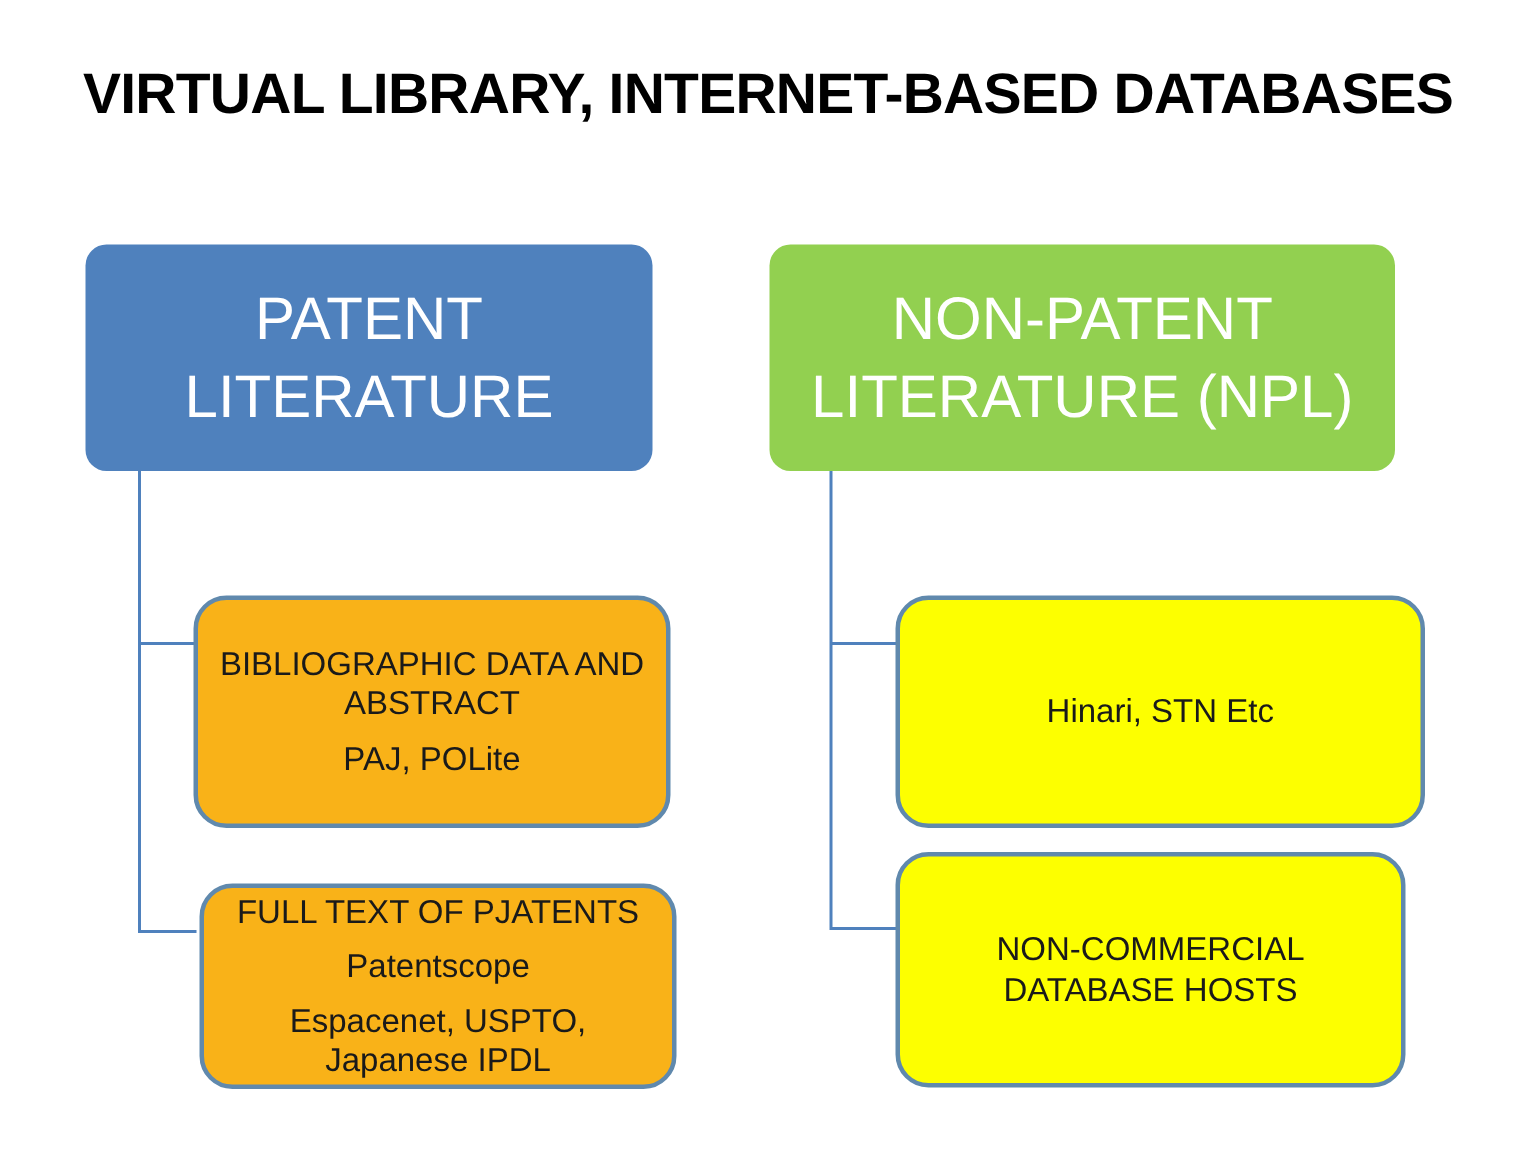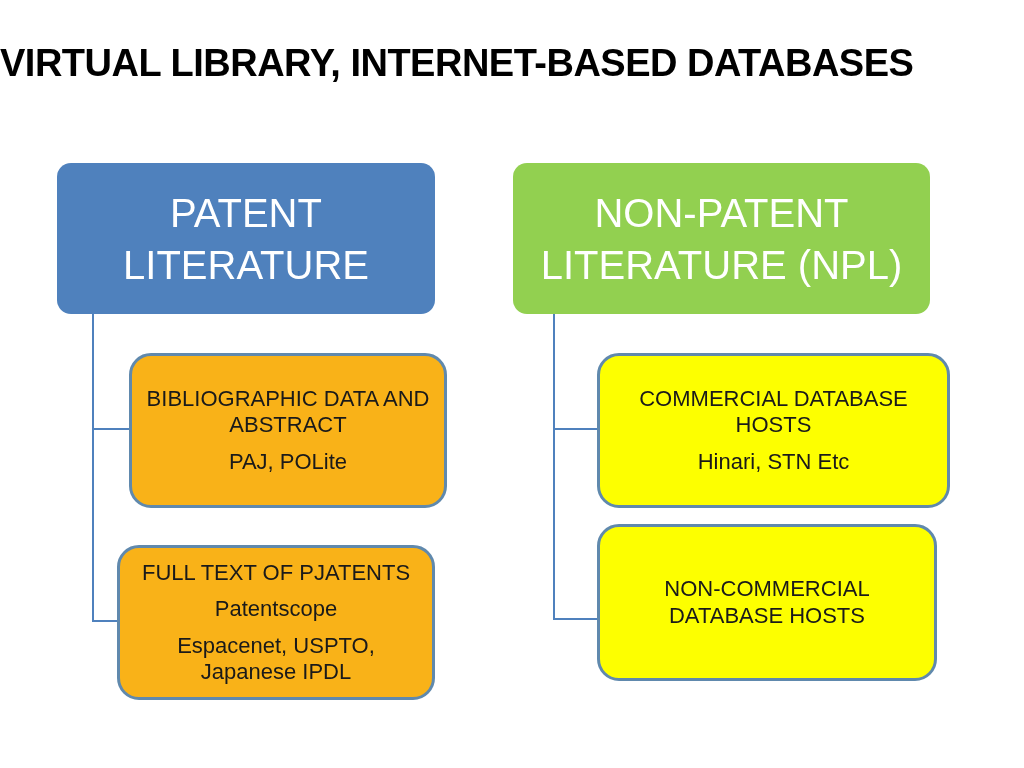--- a/index.html
+++ b/index.html
@@ -2,45 +2,46 @@
 <html style="--patent-root: #4f81bd; --non-patent-root: #92d050; --patent-child: #f9b218; --non-patent-child: #fdff00; --child-border: #6089ad; --connector: #4f81bd; --title-text: #000000; --root-text: #ffffff; --child-text: #1a1a1a;"><head>
 <meta charset="utf-8">
 <style>
   html,body{margin:0;padding:0;background:#fff;}
   #slide{
     position:relative;width:1024px;height:768px;background:#fff;overflow:hidden;
     font-family:"Liberation Sans", sans-serif;
   }
   
   #title{
-    position:absolute;top:12px;left:0;width:1024px;
+    position:absolute;top:12px;left:0;width:1024px;text-align:center;
     color:var(--title-text,#000);font-weight:bold;font-size:38px;line-height:52px;
     letter-spacing:-0.5px;
   }
   #title .tline{display:block;}
   
   .root-box{
     position:absolute;display:flex;align-items:center;justify-content:center;
     border-radius:14px;text-align:center;
     color:var(--root-text,#fff);font-size:40px;line-height:1.3;padding:4px 10px;box-sizing:border-box;
   }
   #patent-root{left:57px;top:163px;width:378px;height:151px;background:var(--patent-root,#4f81bd);}
   #non-patent-root{left:513px;top:163px;width:417px;height:151px;background:var(--non-patent-root,#92d050);}
   
   .child-box{
     position:absolute;display:flex;flex-direction:column;align-items:center;justify-content:center;
     border:3px solid var(--child-border,#6089ad);border-radius:22px;box-sizing:border-box;
     text-align:center;color:var(--child-text,#1a1a1a);font-size:22px;line-height:1.2;
     padding:8px 12px;
+    margin-top:44px;
   }
   .child-box p{margin:5px 0;}
   .patent-child{background:var(--patent-child,#f9b218);}
   .non-patent-child{background:var(--non-patent-child,#fdff00);}
   #patent-child-1{left:129px;top:353px;width:318px;height:155px;}
-  #patent-child-2{left:117px;top:545px;width:318px;height:155px;}
+  #patent-child-2{left:133px;top:545px;width:318px;height:137px;}
   #non-patent-child-1{left:597px;top:353px;width:353px;height:155px;}
   #non-patent-child-2{left:597px;top:524px;width:340px;height:157px;}
   
   .connector{position:absolute;background:var(--connector,#4f81bd);}
   #conn-left-v{left:92px;top:314px;width:2px;height:308px;}
   #conn-left-h1{left:93px;top:428px;width:38px;height:2px;}
   #conn-left-h2{left:93px;top:620px;width:38px;height:2px;}
   #conn-right-v{left:553px;top:314px;width:2px;height:306px;}
   #conn-right-h1{left:554px;top:428px;width:45px;height:2px;}
   #conn-right-h2{left:554px;top:618px;width:45px;height:2px;}
@@ -75,21 +76,20 @@
     <p>FULL TEXT OF PJATENTS</p>
     <p>Patentscope</p>
     <p>Espacenet, USPTO, Japanese IPDL</p>
   </div>
 
   <div class="root-box" id="non-patent-root">
     <span>NON-PATENT LITERATURE (NPL)</span>
   </div>
 
   <div class="child-box non-patent-child" id="non-patent-child-1">
-    <p>COMMERCIAL DATABASE HOSTS</p>
     <p>Hinari, STN Etc</p>
   </div>
 
   <div class="child-box non-patent-child" id="non-patent-child-2">
     <p>NON-COMMERCIAL DATABASE HOSTS</p>
   </div>
 
 </div>
 
 </body></html>

